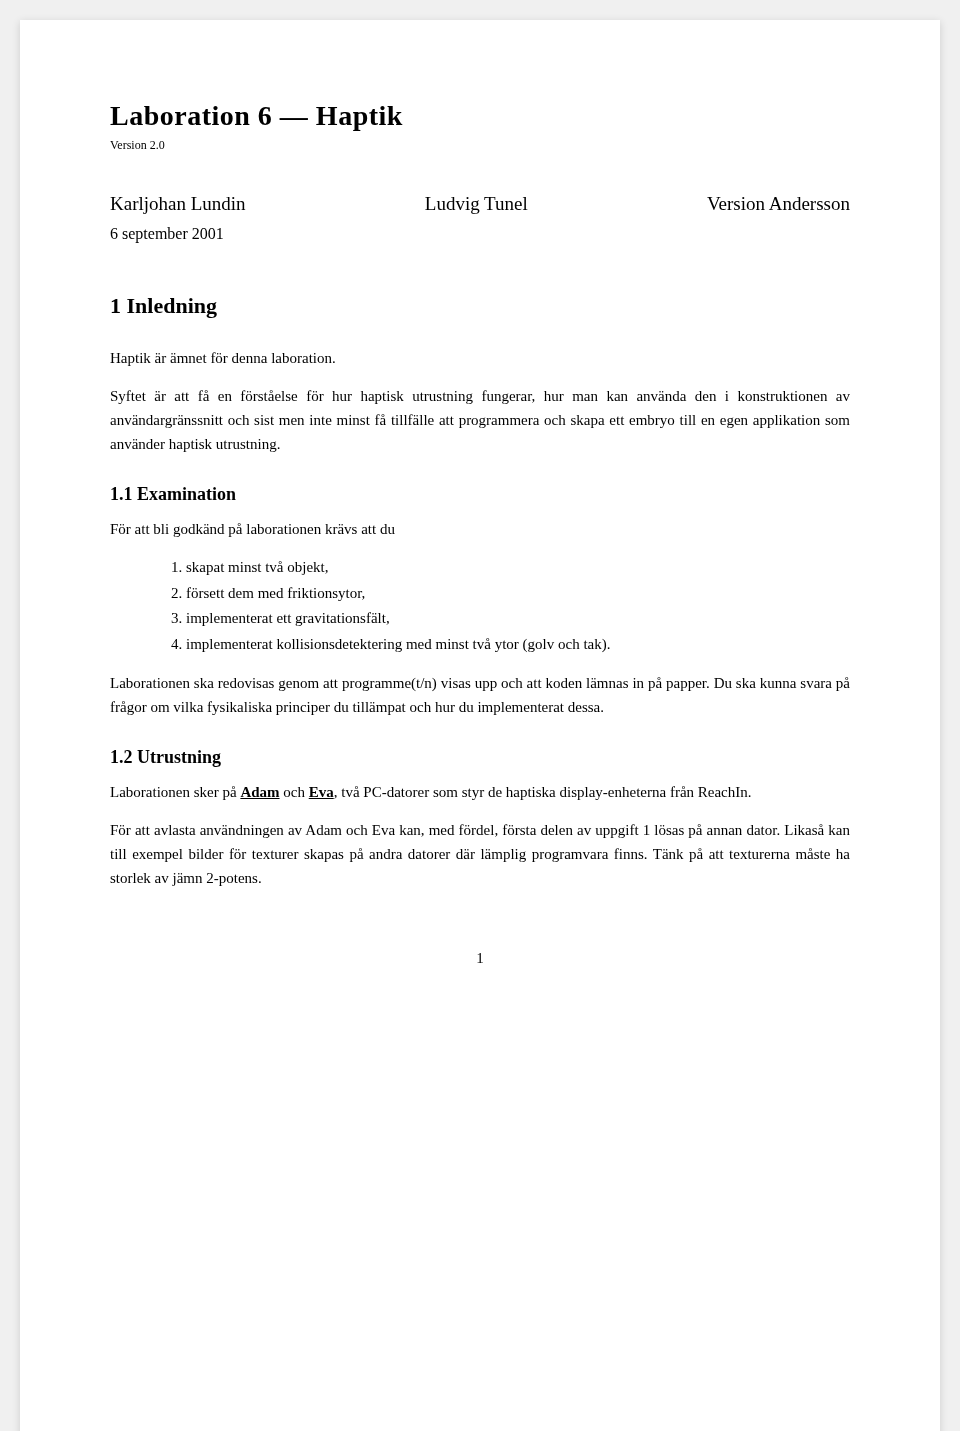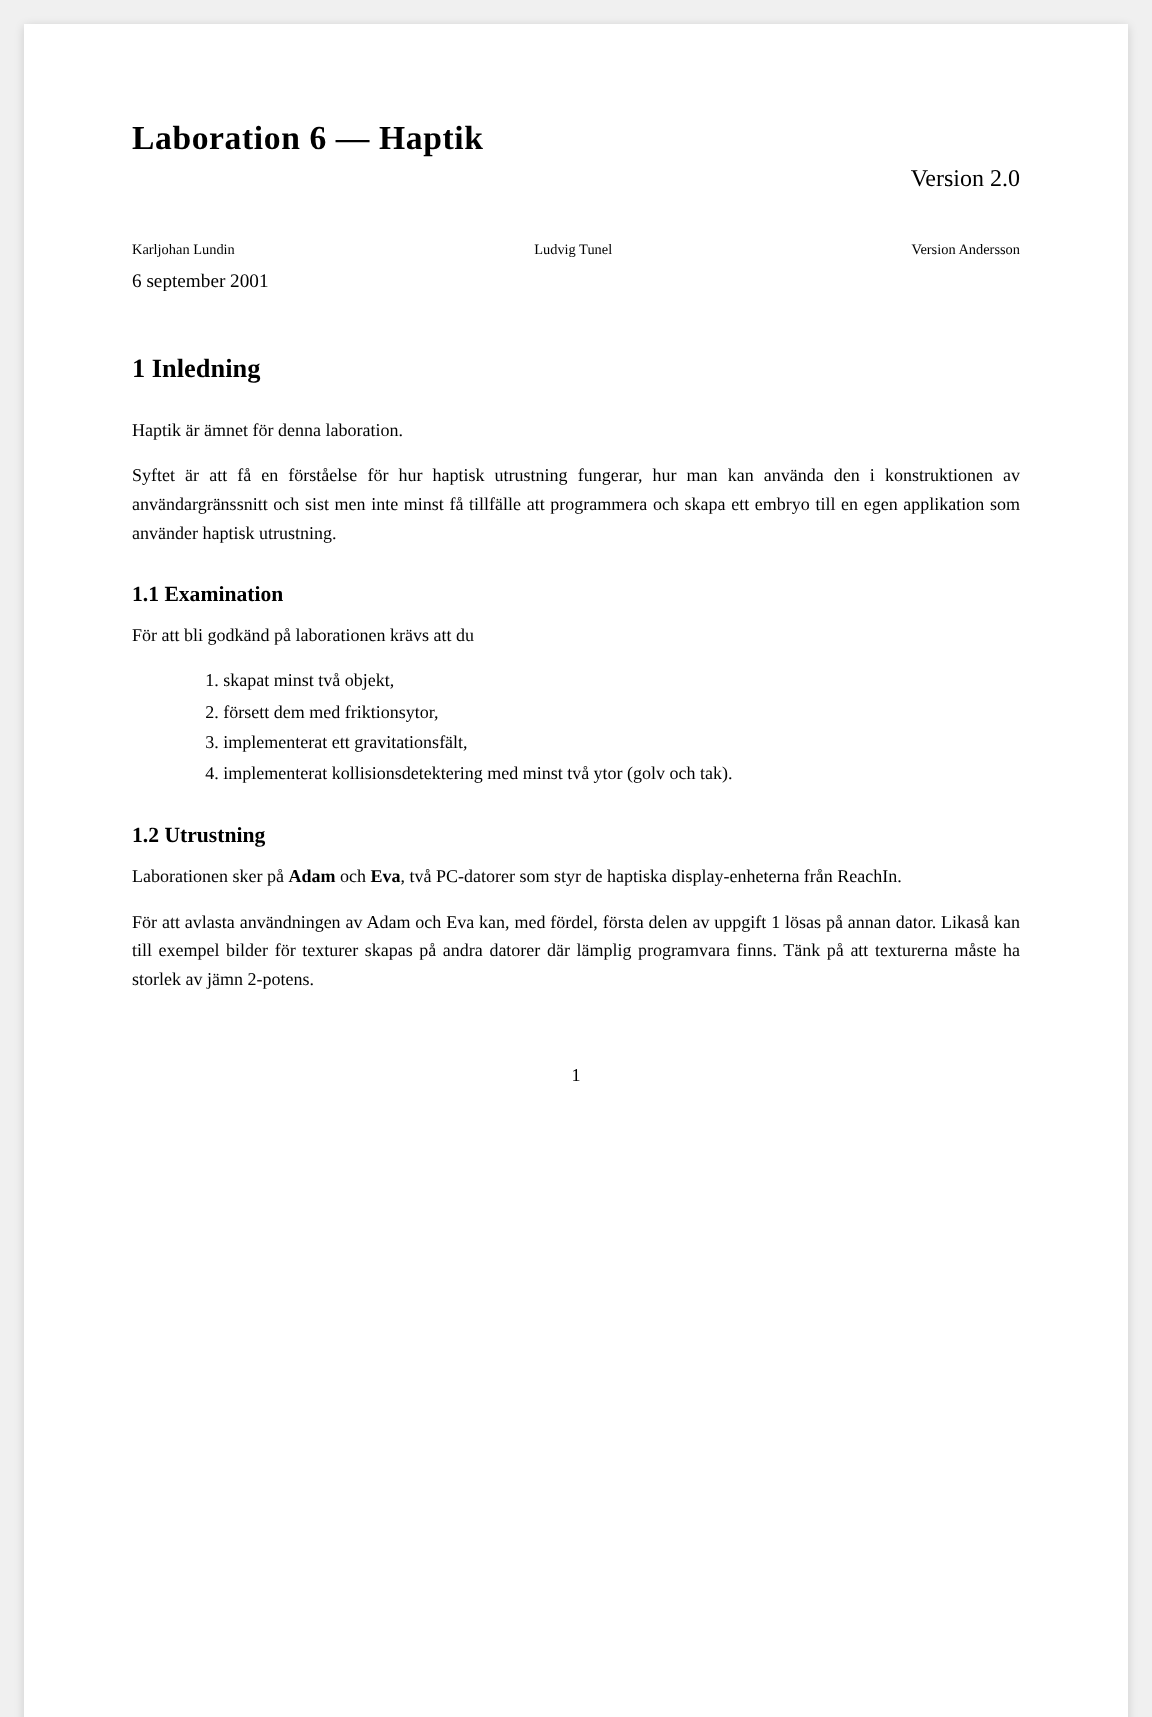--- a/index.html
+++ b/index.html
@@ -28,30 +28,30 @@
     }
 
     .page-title {
       font-size: 28px;
       font-weight: bold;
       margin-bottom: 6px;
       letter-spacing: 0.5px;
     }
 
     .page-version {
-      text-align: right;
-      font-size: 20px;
+      text-align: left;
+      font-size: 12px;
       margin-bottom: 40px;
     }
 
     .authors-row {
       display: flex;
       justify-content: space-between;
       margin-bottom: 10px;
-      font-size: 12px;
+      font-size: 19px;
     }
 
     .date-row {
       text-align: left;
       font-size: 16px;
       margin-bottom: 50px;
     }
 
     .section-heading {
       font-size: 22px;
@@ -86,20 +86,21 @@
     }
 
     .page-number {
       text-align: center;
       font-size: 15px;
       margin-top: 60px;
     }
 
     .bold-inline {
       font-weight: bold;
+      text-decoration: underline;
     }
   </style>
 </head>
 <body>
 
 <div class="page">
 
   <h1 class="page-title">Laboration 6 — Haptik</h1>
   <p class="page-version">Version 2.0</p>
 
@@ -122,20 +123,21 @@
 
   <p class="body-text">För att bli godkänd på laborationen krävs att du</p>
 
   <ol class="numbered-list">
     <li><span>skapat minst två objekt,</span></li>
     <li><span>försett dem med friktionsytor,</span></li>
     <li><span>implementerat ett gravitationsfält,</span></li>
     <li><span>implementerat kollisionsdetektering med minst två ytor (golv och tak).</span></li>
   </ol>
 
+  <p class="body-text">Laborationen ska redovisas genom att programme(t/n) visas upp och att koden lämnas in på papper. Du ska kunna svara på frågor om vilka fysikaliska principer du tillämpat och hur du implementerat dessa.</p>
 
   <h3 class="subsection-heading">1.2   Utrustning</h3>
 
   <p class="body-text">
     <span>Laborationen sker på </span><span class="bold-inline">Adam</span><span> och </span><span class="bold-inline">Eva</span><span>, två PC-datorer som styr de haptiska display-enheterna från ReachIn.</span>
   </p>
 
   <p class="body-text">För att avlasta användningen av Adam och Eva kan, med fördel, första delen av uppgift 1 lösas på annan dator. Likaså kan till exempel bilder för texturer skapas på andra datorer där lämplig programvara finns. Tänk på att texturerna måste ha storlek av jämn 2-potens.</p>
 
   <p class="page-number">1</p>

